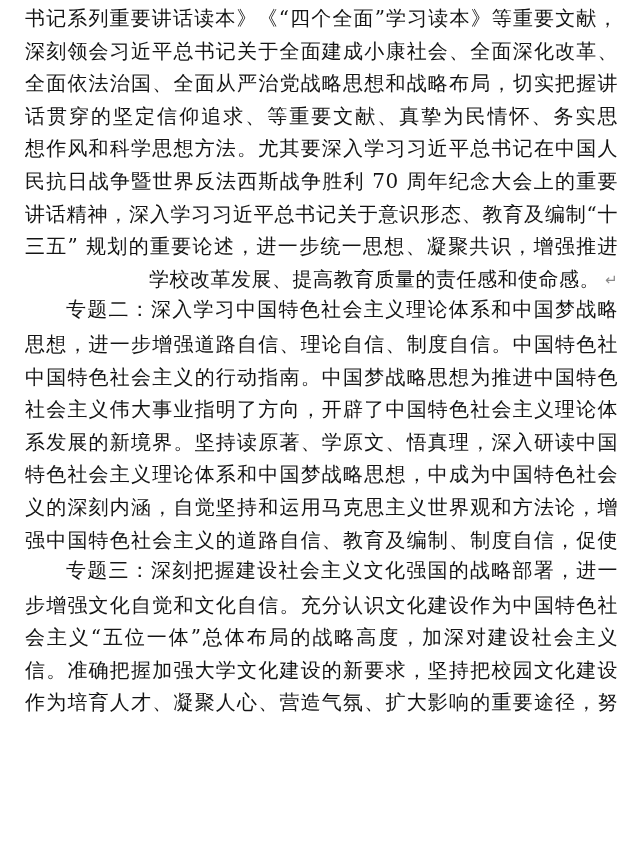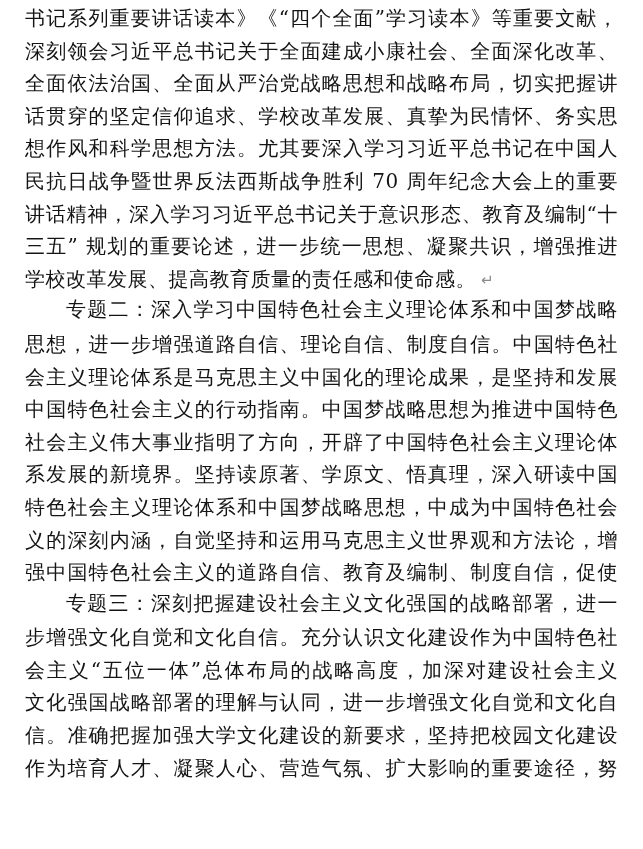--- a/index.html
+++ b/index.html
@@ -21,21 +21,21 @@
     font-family: "DejaVu Serif", serif;
     color: #141414;
   }
   .paragraph {
     margin: 0;
   }
   .line {
     font-size: 20px;
     line-height: 32.6px;
     height: 32.6px;
-    text-align: left;
+    text-align: right;
     white-space: normal;
     overflow: hidden;
     letter-spacing: 0.5px;
   }
   .line.justify {
     text-align: justify;
     text-align-last: justify;
     text-justify: inter-character;
   }
   .line.indent {
@@ -51,40 +51,38 @@
 </style>
 </head>
 <body>
 
 <div class="page">
   <div style="color: rgb(20, 20, 20);">
       <div class="paragraph">
         <div class="line justify">书记系列重要讲话读本》《“四个全面”学习读本》等重要文献，</div>
         <div class="line justify">深刻领会习近平总书记关于全面建成小康社会、全面深化改革、</div>
         <div class="line justify">全面依法治国、全面从严治党战略思想和战略布局，切实把握讲</div>
-        <div class="line justify">话贯穿的坚定信仰追求、学校改革发展、真挚为民情怀、务实思</div>
+        <div class="line justify">话贯穿的坚定信仰追求、等重要文献、真挚为民情怀、务实思</div>
         <div class="line justify">想作风和科学思想方法。尤其要深入学习习近平总书记在中国人</div>
         <div class="line justify">民抗日战争暨世界反法西斯战争胜利 70 周年纪念大会上的重要</div>
         <div class="line justify">讲话精神，深入学习习近平总书记关于意识形态、教育及编制“十</div>
         <div class="line justify">三五” 规划的重要论述，进一步统一思想、凝聚共识，增强推进</div>
         <div class="line">学校改革发展、提高教育质量的责任感和使命感。<span class="pmark" style="color: rgb(138, 138, 138);">↵</span></div>
       </div>
       <div class="paragraph">
         <div class="line justify indent">专题二：深入学习中国特色社会主义理论体系和中国梦战略</div>
         <div class="line justify">思想，进一步增强道路自信、理论自信、制度自信。中国特色社</div>
-        <div class="line justify">会主义理论体系是马克思主义中国化的理论成果，是坚持和发展</div>
         <div class="line justify">中国特色社会主义的行动指南。中国梦战略思想为推进中国特色</div>
         <div class="line justify">社会主义伟大事业指明了方向，开辟了中国特色社会主义理论体</div>
         <div class="line justify">系发展的新境界。坚持读原著、学原文、悟真理，深入研读中国</div>
         <div class="line justify">特色社会主义理论体系和中国梦战略思想，中成为中国特色社会主</div>
         <div class="line justify">义的深刻内涵，自觉坚持和运用马克思主义世界观和方法论，增</div>
         <div class="line justify">强中国特色社会主义的道路自信、教育及编制、制度自信，促使学</div>
       </div>
       <div class="paragraph">
         <div class="line justify indent">专题三：深刻把握建设社会主义文化强国的战略部署，进一</div>
         <div class="line justify">步增强文化自觉和文化自信。充分认识文化建设作为中国特色社</div>
         <div class="line justify">会主义“五位一体”总体布局的战略高度，加深对建设社会主义</div>
-        <div class="line justify">文化强国战略部署的理解与认同，进一步增强文化自觉和文化自</div>
         <div class="line justify">信。准确把握加强大学文化建设的新要求，坚持把校园文化建设</div>
         <div class="line justify">作为培育人才、凝聚人心、营造气氛、扩大影响的重要途径，努</div>
       </div>
     </div>
 </div>
 
 </body></html>

